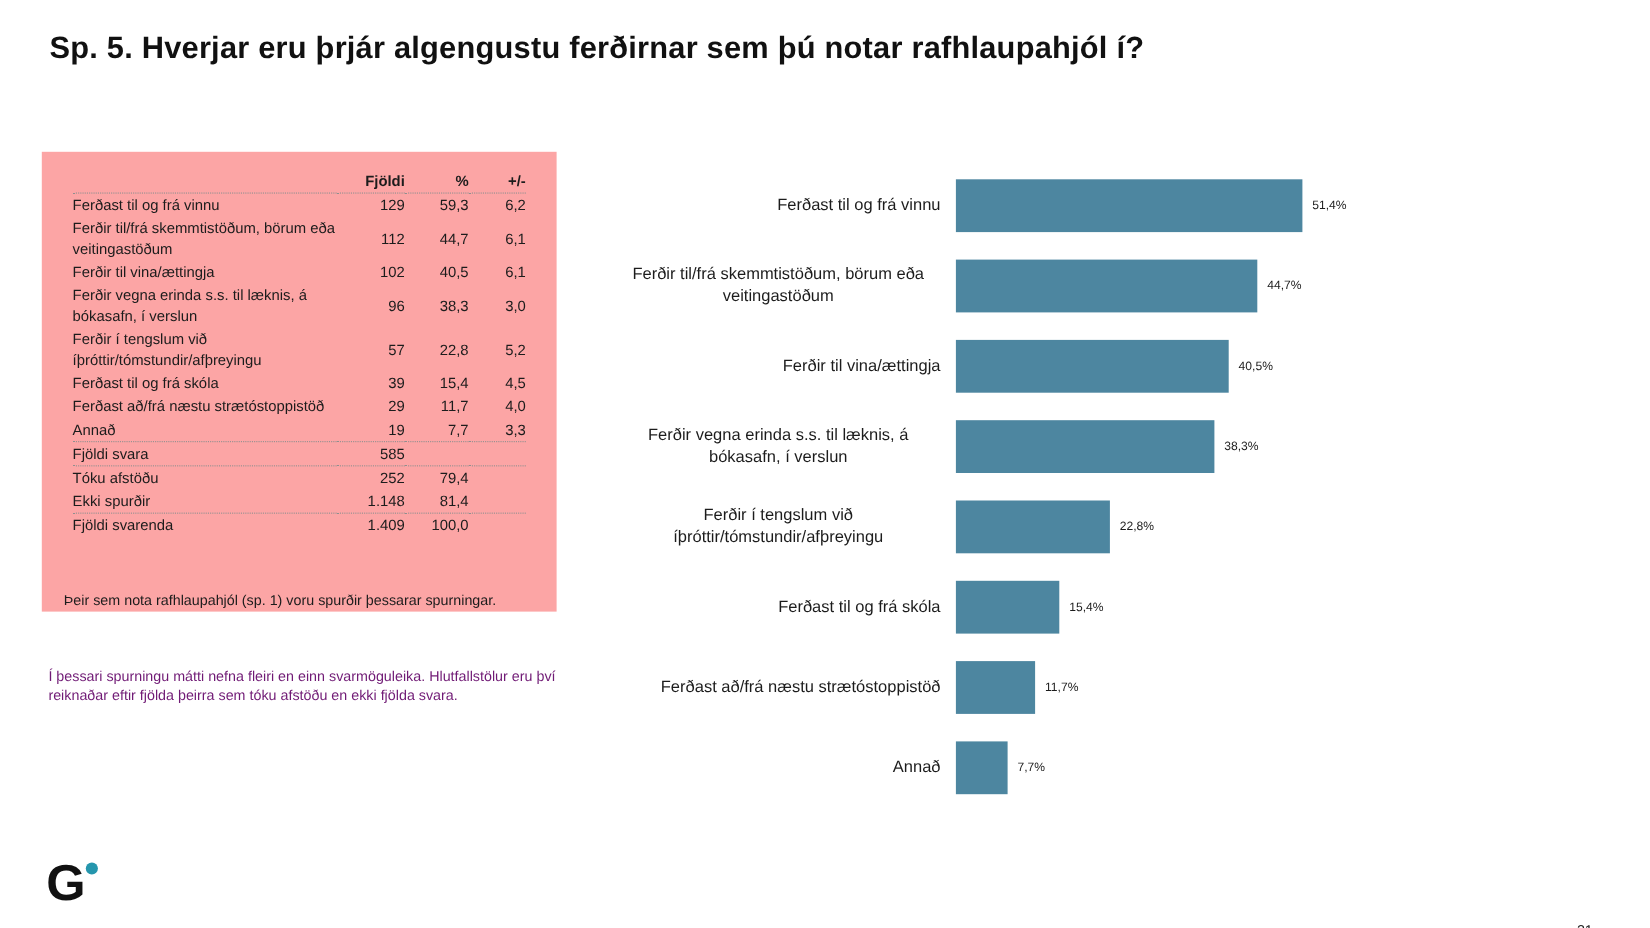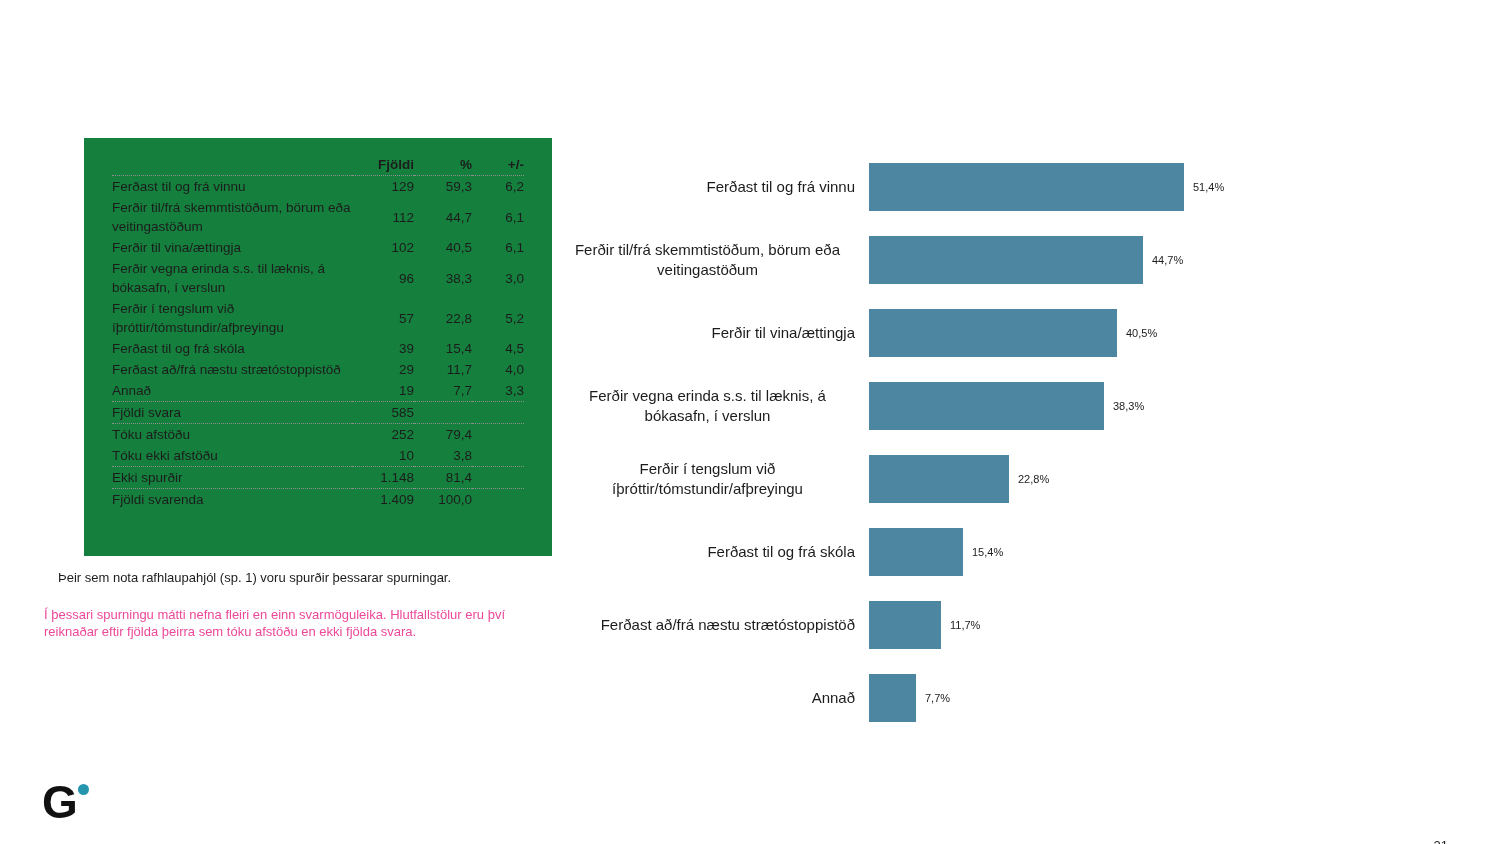--- a/index.html
+++ b/index.html
@@ -46,33 +46,33 @@
   table.stats-table th { font-weight: bold; }
   .col-label { width: 240px; text-align: left; }
   .col-count { width: 62px; text-align: right; }
   .col-pct   { width: 58px; text-align: right; }
   .col-moe   { width: 52px; text-align: right; }
   tr.sep th, tr.sep td { border-bottom: 1px dotted #8f8f8f; }
 
   
   .footnote-1 {
     position: absolute;
-    left: 58px; top: 570px;
+    left: 58px; top: 538px;
     width: 470px;
     font-size: 13px;
     line-height: 16px;
     color: #1c1c1c;
   }
   .footnote-2 {
     position: absolute;
     left: 44px; top: 606px;
     width: 478px;
     font-size: 13px;
     line-height: 17px;
-    color: #ec4899;
+    color: #701a75;
   }
 
   
   .chart {
     position: absolute;
     left: 560px; top: 150px;
     width: 880px;
   }
   .crow {
     display: flex;
@@ -130,22 +130,23 @@
     right: 52px; top: 838px;
     font-size: 13px;
     color: #222;
   }
 </style>
 </head>
 <body>
 
 <div class="slide">
 
-
-  <div class="table-panel" style="background: #15803d; margin-left: 46px;">
+  <div class="title">Sp. 5. Hverjar eru þrjár algengustu ferðirnar sem þú notar rafhlaupahjól í?</div>
+
+  <div class="table-panel" style="background: #fca5a5;">
     <table class="stats-table">
       <thead>
         <tr class="sep">
           <th class="col-label"></th>
           <th class="col-count">Fjöldi</th>
           <th class="col-pct">%</th>
           <th class="col-moe">+/-</th>
         </tr>
       </thead>
       <tbody>
@@ -203,26 +204,20 @@
           <td class="col-pct"></td>
           <td class="col-moe"></td>
         </tr>
         <tr>
           <td class="col-label">Tóku afstöðu</td>
           <td class="col-count">252</td>
           <td class="col-pct">79,4</td>
           <td class="col-moe"></td>
         </tr>
         <tr class="sep">
-          <td class="col-label">Tóku ekki afstöðu</td>
-          <td class="col-count">10</td>
-          <td class="col-pct">3,8</td>
-          <td class="col-moe"></td>
-        </tr>
-        <tr class="sep">
           <td class="col-label">Ekki spurðir</td>
           <td class="col-count">1.148</td>
           <td class="col-pct">81,4</td>
           <td class="col-moe"></td>
         </tr>
         <tr>
           <td class="col-label">Fjöldi svarenda</td>
           <td class="col-count">1.409</td>
           <td class="col-pct">100,0</td>
           <td class="col-moe"></td>

